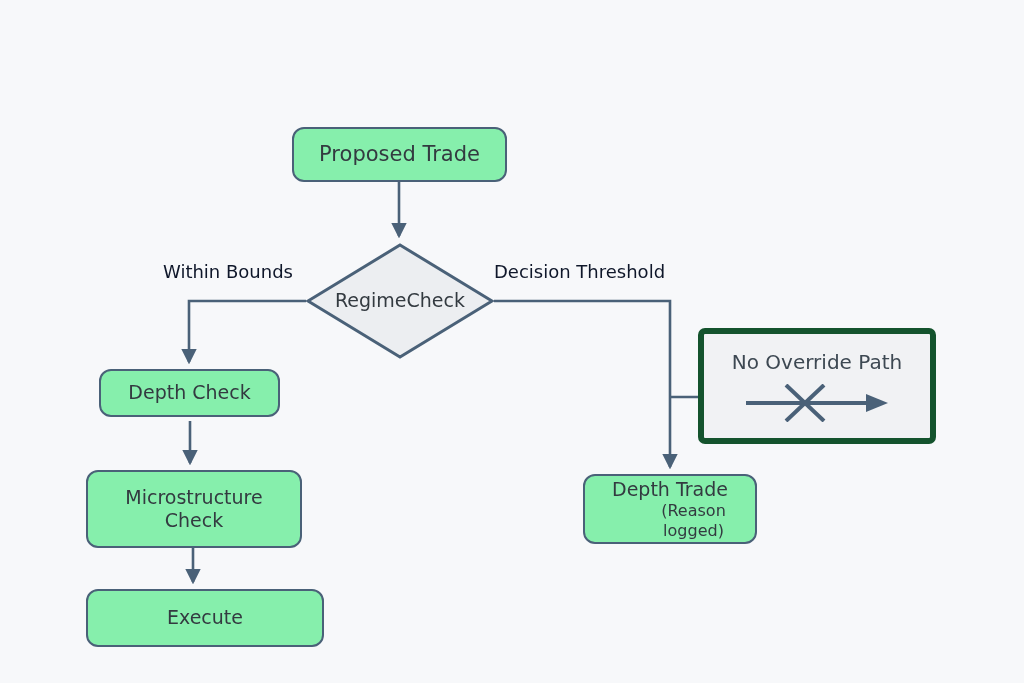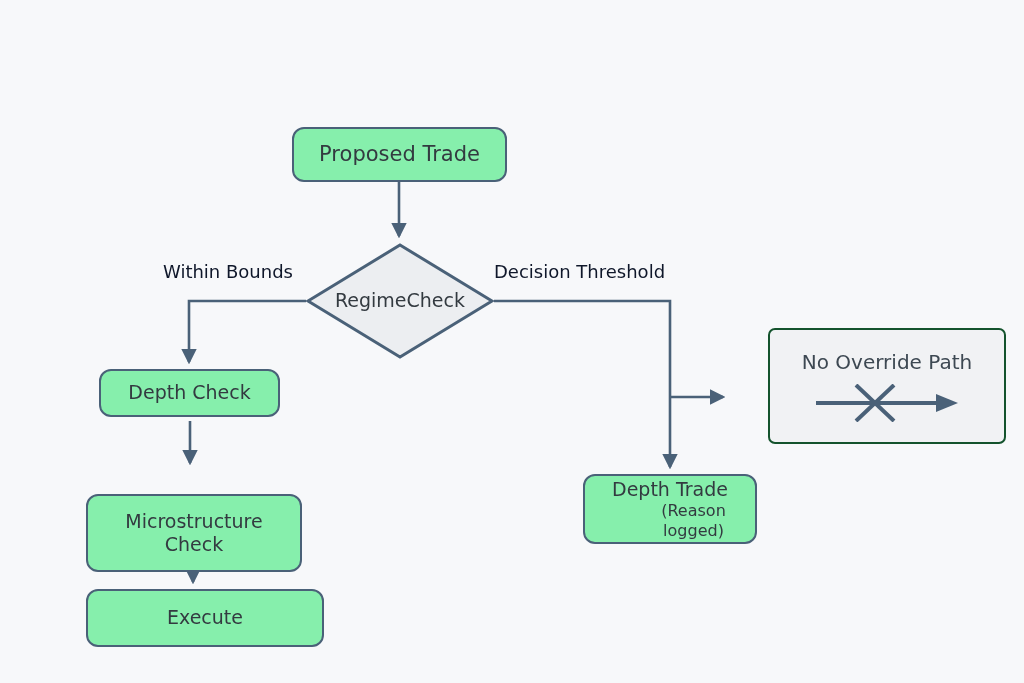--- a/index.html
+++ b/index.html
@@ -56,21 +56,20 @@
     left: 292px; top: 127px; width: 215px; height: 55px;
     font-size: 21px;
   }
   #node-depth-check {
     left: 99px; top: 369px; width: 181px; height: 48px;
     font-size: 19px;
   }
   #node-microstructure-check {
     left: 86px; top: 470px; width: 216px; height: 78px;
     font-size: 19px;
-    margin-top: 24px;
   }
   #node-execute {
     left: 86px; top: 589px; width: 238px; height: 58px;
     font-size: 19px;
   }
   #node-refuse-trade {
     left: 583px; top: 474px; width: 174px; height: 70px;
     font-size: 19px;
   }
   #node-refuse-trade .line2 {
@@ -108,27 +107,27 @@
     font-size: 18px;
     color: #0f172a;
     white-space: nowrap;
   }
   #label-within-bounds { left: 163px; top: 261px; }
   #label-exceeds-threshold { left: 494px; top: 261px; }
 
   
   #panel-no-override {
     position: absolute;
-    left: 768px;
+    left: 698px;
     top: 328px;
     width: 238px;
     height: 116px;
     box-sizing: border-box;
     background: #f1f2f4;
-    border: 2px solid #14532d;
+    border: 6px solid #14532d;
     border-radius: 7px;
     display: flex;
     flex-direction: column;
     align-items: center;
     justify-content: center;
   }
   #panel-no-override .panel-title {
     font-size: 20px;
     color: #3d4852;
     margin-bottom: 10px;

